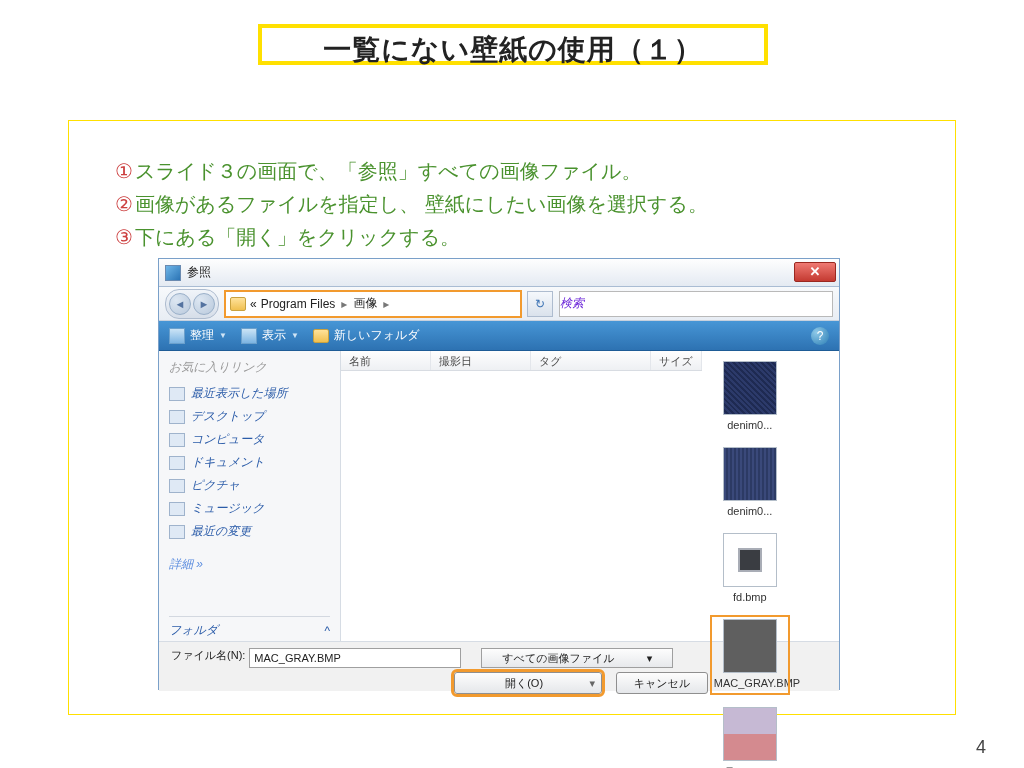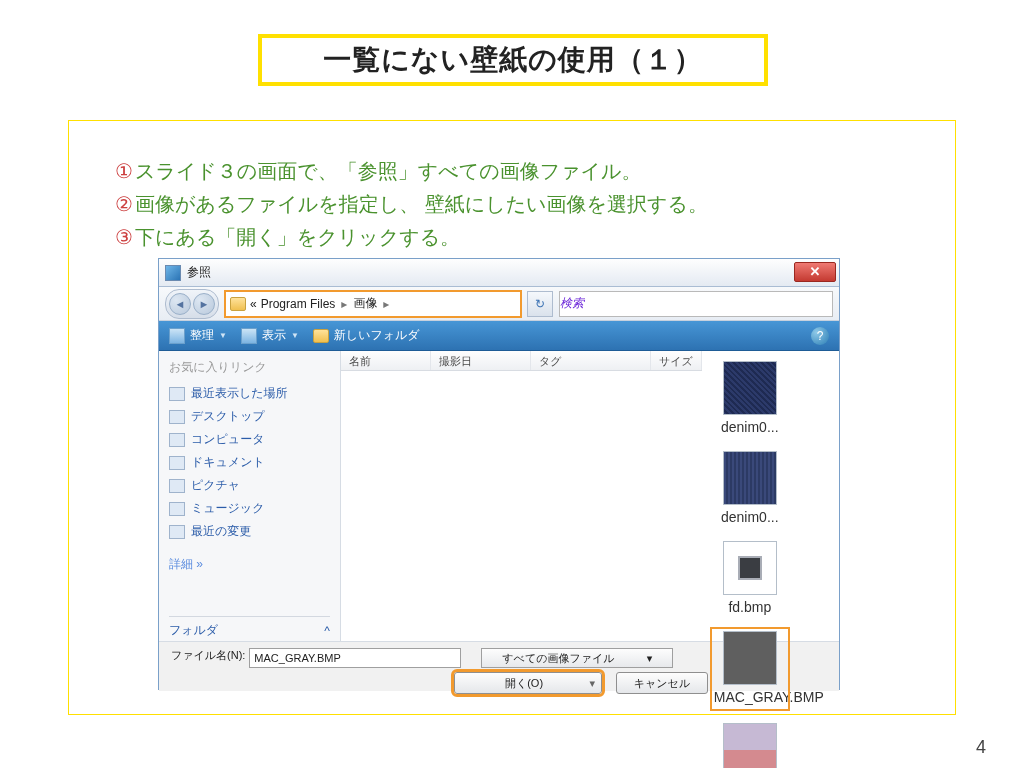--- a/index.html
+++ b/index.html
@@ -15,23 +15,23 @@
     position: absolute;
     left: 68px;
     top: 120px;
     width: 888px;
     height: 595px;
     border: 1px solid #ffe000;
   }
   .title-box {
     position: absolute;
     left: 258px;
-    top: 34px;
+    top: 24px;
     width: 510px;
-    height: 52px;
+    height: 41px;
     border: 4px solid #ffe000;
     background: #fff;
     text-align: center;
     font-size: 28px;
     font-weight: bold;
     color: #222;
     line-height: 44px;
     letter-spacing: 1px;
   }
   .steps {
@@ -187,20 +187,21 @@
     display: flex;
     height: 290px;
   }
   .sidebar {
     width: 182px;
     background: #f6f7f9;
     border-right: 1px solid #d6dce4;
     padding: 8px 0 4px 10px;
     font-size: 12px;
     position:relative;
+    font-style:italic;
   }
   .sidebar .sb-header {
     color: #9a9a9a;
     margin-bottom: 6px;
   }
   .sb-item {
     display: flex; align-items: center; gap: 6px;
     padding: 3px 0;
     color: #2b5ca9;
   }
@@ -233,21 +234,21 @@
     flex: 1;
     padding: 10px 12px;
     display: flex;
     flex-wrap: wrap;
     gap: 16px 24px;
     align-content: flex-start;
   }
   .file-item {
     width: 72px;
     text-align: center;
-    font-size: 14px;
+    font-size: 11px;
     color: #333;
   }
   .thumb {
     width: 54px; height: 54px;
     margin: 0 auto 4px auto;
     border: 1px solid #b4bec9;
     background: #d5d9e4;
     position: relative;
   }
   .thumb.denim1 { background: repeating-linear-gradient(45deg,#2c3a6a,#2c3a6a 2px,#1e2a52 2px,#1e2a52 4px); }

